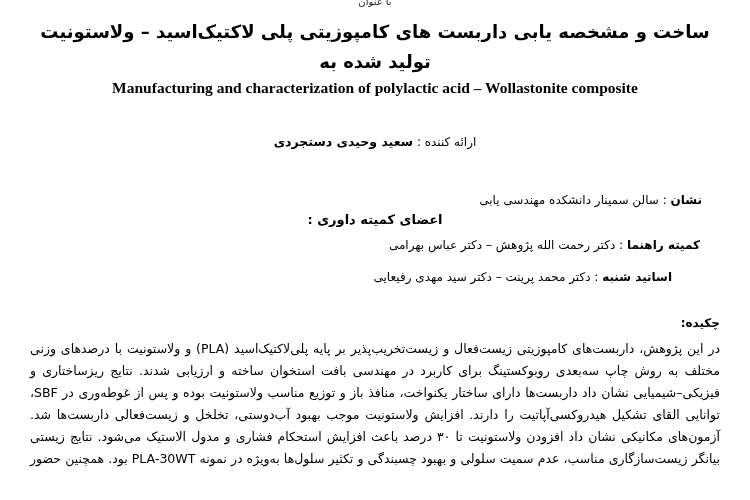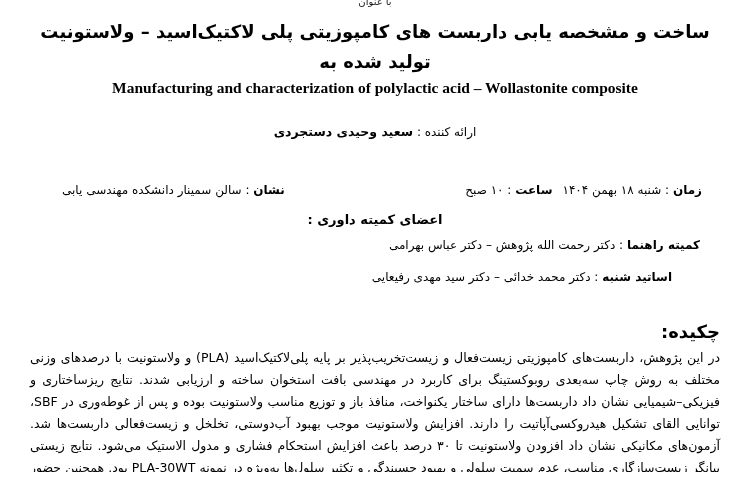--- a/index.html
+++ b/index.html
@@ -37,42 +37,42 @@
     font-family: "Liberation Serif", serif;
     font-weight: bold;
     font-size: 15.5px;
     line-height: 21px;
   }
   .presenter {
     direction: rtl;
     text-align: center;
     font-size: 12px;
     line-height: 16px;
-    margin-top: 26px;
+    margin-top: 36px;
   }
   .presenter b { font-size: 12.5px; }
   .info-row {
     direction: rtl;
     display: flex;
     justify-content: space-between;
     align-items: baseline;
     font-size: 12px;
     line-height: 16px;
     margin-top: 42px;
     padding-right: 18px;
     padding-left: 32px;
   }
   .hour-label { margin-right: 10px; }
   .committee-heading {
     direction: rtl;
     text-align: center;
     font-weight: bold;
     font-size: 13px;
     line-height: 18px;
-    margin-top: 13px;
+    margin-top: 3px;
   }
   .supervisors {
     direction: rtl;
     text-align: right;
     font-size: 12px;
     line-height: 16px;
     margin-top: 8px;
     padding-right: 20px;
   }
   .reviewers {
@@ -80,23 +80,23 @@
     text-align: right;
     font-size: 12px;
     line-height: 16px;
     margin-top: 16px;
     padding-right: 48px;
   }
   .abstract-heading {
     direction: rtl;
     text-align: right;
     font-weight: bold;
-    font-size: 18px;
+    font-size: 12px;
     line-height: 18px;
-    margin-top: 38px;
+    margin-top: 29px;
   }
   .abstract-body {
     direction: rtl;
     text-align: justify;
     font-size: 12.5px;
     line-height: 22px;
     margin-top: 6px;
   }
 </style>
 </head>
@@ -113,34 +113,31 @@
   <div class="en-title">
     <div>Manufacturing and characterization of polylactic acid – Wollastonite composite</div>
   </div>
 
   <div class="presenter">
     <span>ارائه کننده</span><span> : </span><b>سعید وحیدی دستجردی</b>
   </div>
 
   <div class="info-row">
     <div>
-      <b>زمان</b><span> : </span><span>شنبه ۱۸ بهمن ۱۴۰۴</span><b class="hour-label">ساعت</b><span> : </span><span>۱۰ صبح</span>
-    </div>
-    <div>
       <b>نشان</b><span> : </span><span>سالن سمینار دانشکده مهندسی یابی</span>
     </div>
   </div>
 
   <div class="committee-heading">اعضای کمیته داوری :</div>
 
   <div class="supervisors">
     <b>کمیته راهنما</b><span> : </span><span>دکتر رحمت الله پژوهش – دکتر عباس بهرامی</span>
   </div>
 
   <div class="reviewers">
-    <b>اساتید شنبه</b><span> : </span><span>دکتر محمد خدائی – دکتر سید مهدی رفیعایی</span>
+    <b>اساتید شنبه</b><span> : </span><span>دکتر محمد پرینت – دکتر سید مهدی رفیعایی</span>
   </div>
 
   <div class="abstract-heading">چکیده:</div>
 
   <div class="abstract-body">در این پژوهش، داربست‌های کامپوزیتی زیست‌فعال و زیست‌تخریب‌پذیر بر پایه پلی‌لاکتیک‌اسید (PLA) و ولاستونیت با درصدهای وزنی مختلف به روش چاپ سه‌بعدی روبوکستینگ برای کاربرد در مهندسی بافت استخوان ساخته و ارزیابی شدند. نتایج ریزساختاری و فیزیکی–شیمیایی نشان داد داربست‌ها دارای ساختار یکنواخت، منافذ باز و توزیع مناسب ولاستونیت بوده و پس از غوطه‌وری در SBF، توانایی القای تشکیل هیدروکسی‌آپاتیت را دارند. افزایش ولاستونیت موجب بهبود آب‌دوستی، تخلخل و زیست‌فعالی داربست‌ها شد. آزمون‌های مکانیکی نشان داد افزودن ولاستونیت تا ۳۰ درصد باعث افزایش استحکام فشاری و مدول الاستیک می‌شود. نتایج زیستی بیانگر زیست‌سازگاری مناسب، عدم سمیت سلولی و بهبود چسبندگی و تکثیر سلول‌ها به‌ویژه در نمونه PLA-30WT بود. همچنین حضور ولاستونیت باعث</div>
 
 </div>
 
 </body></html>

